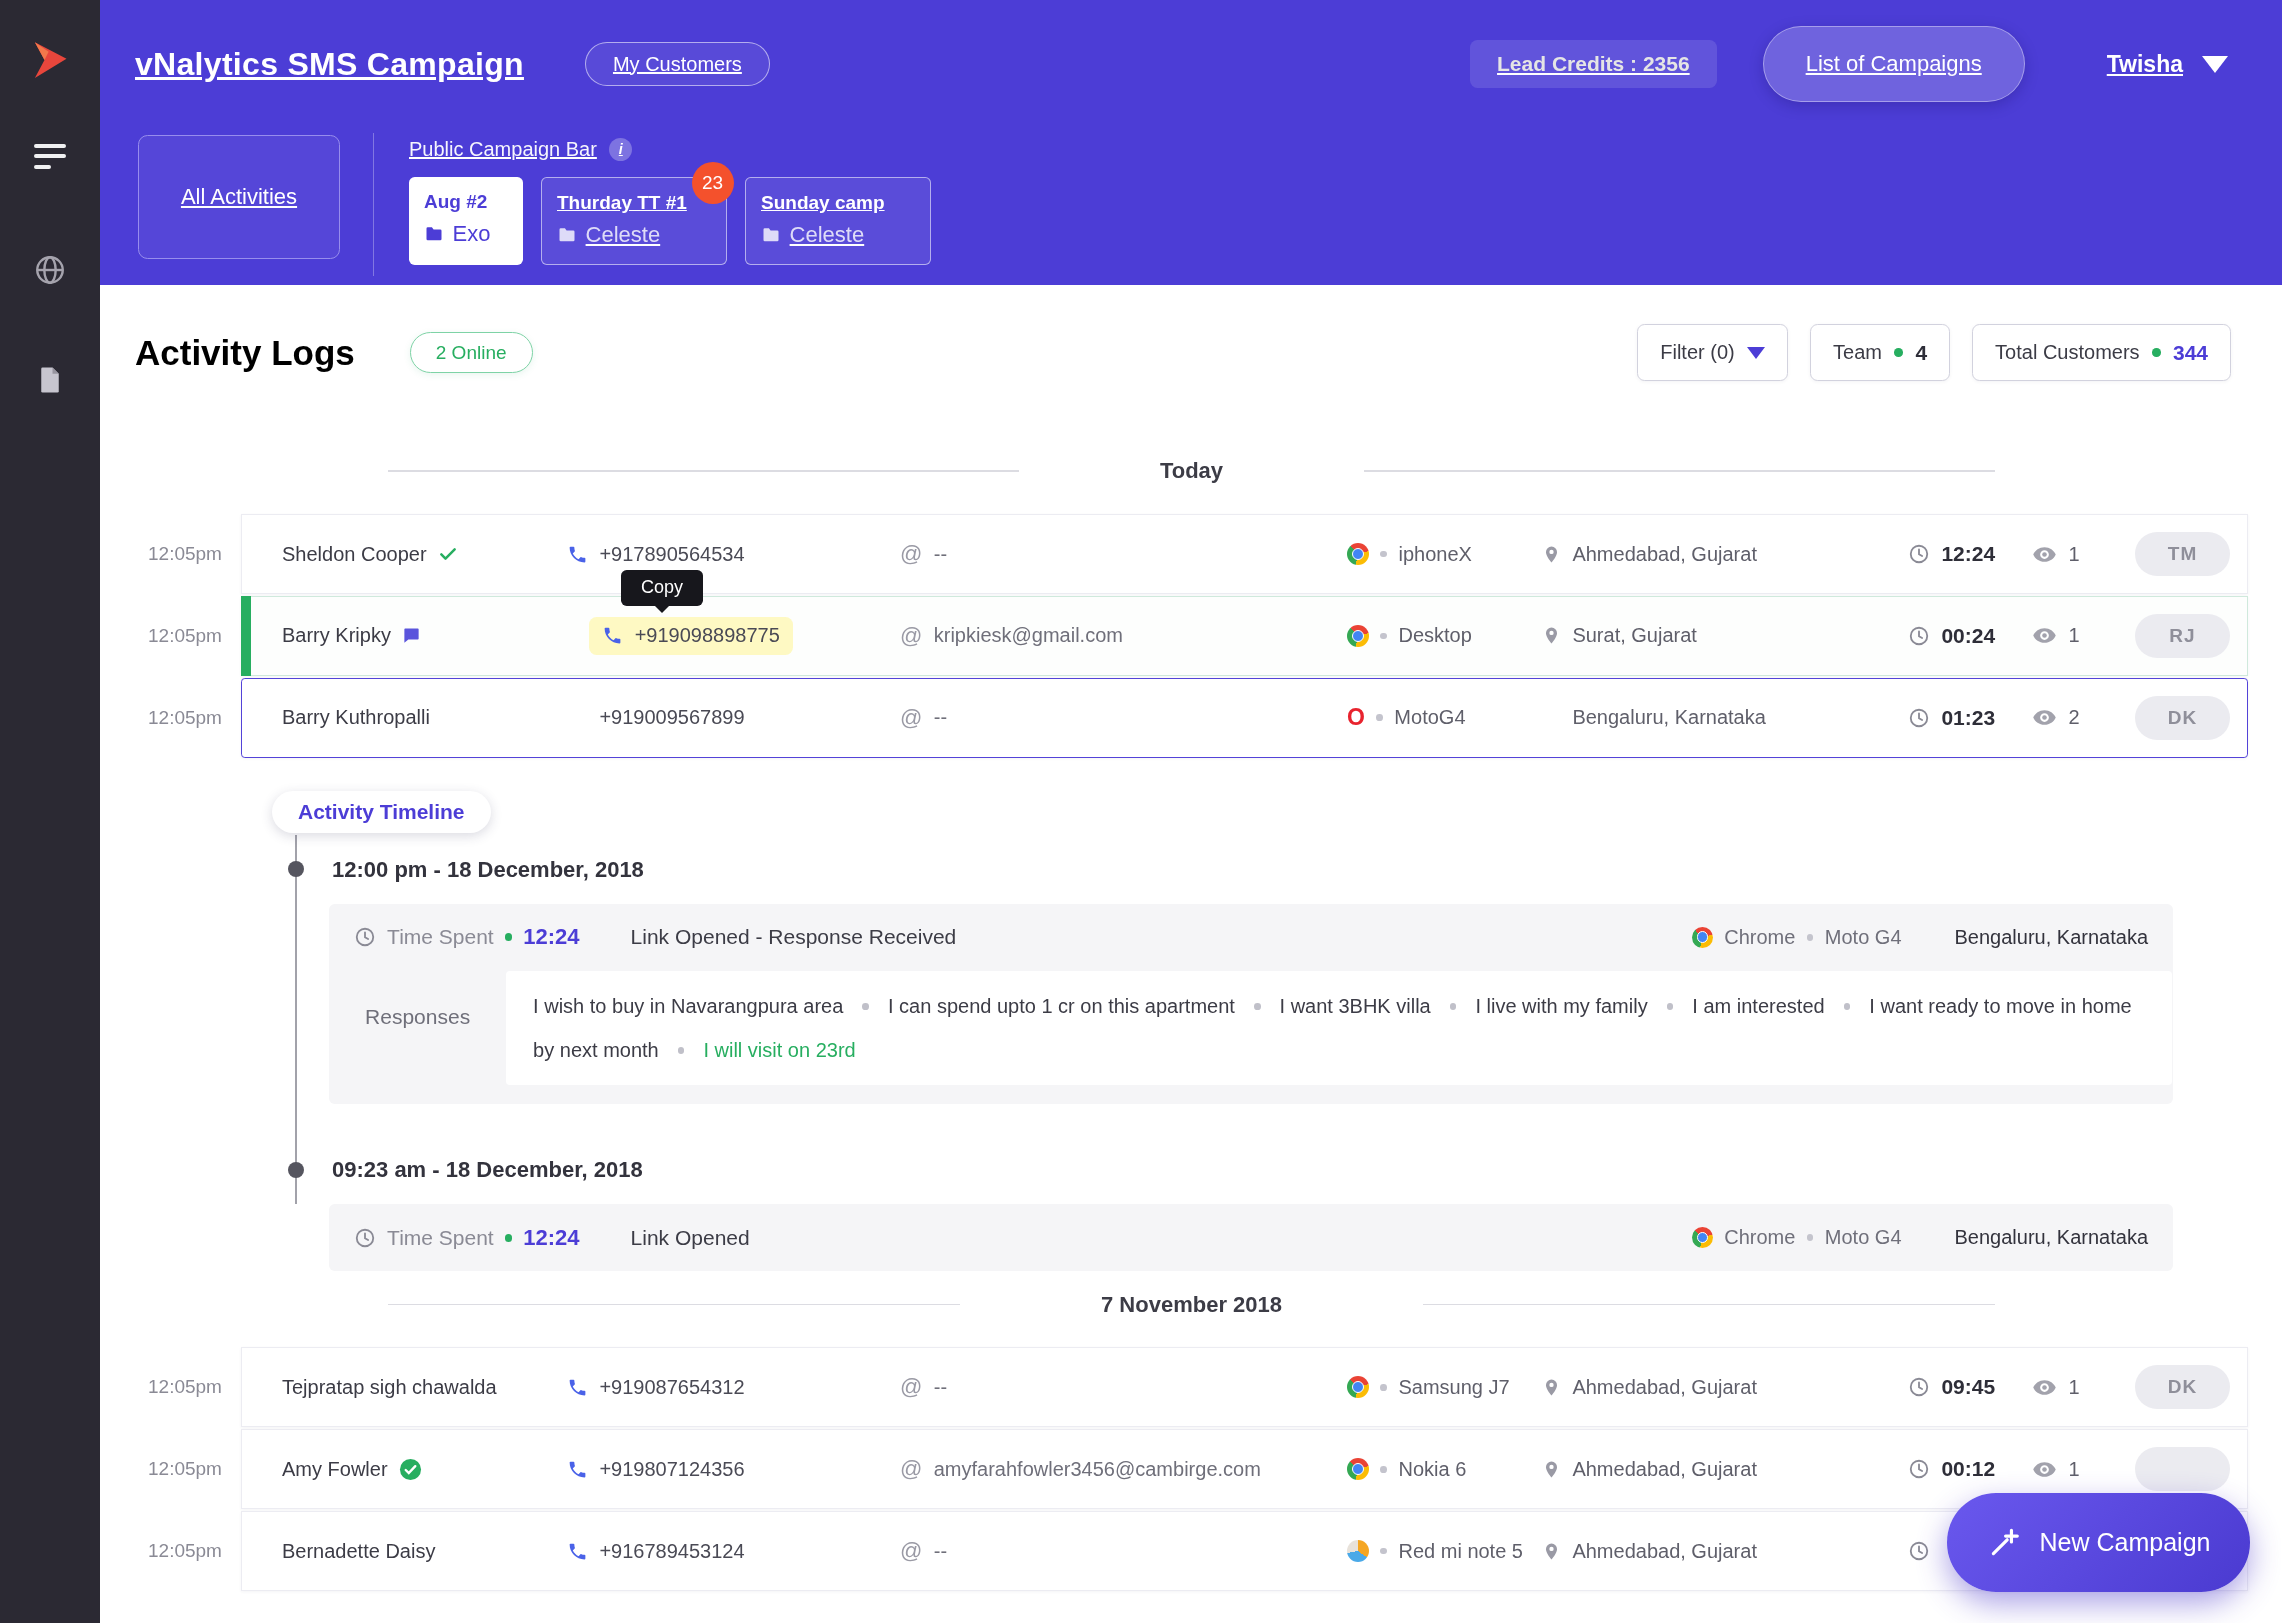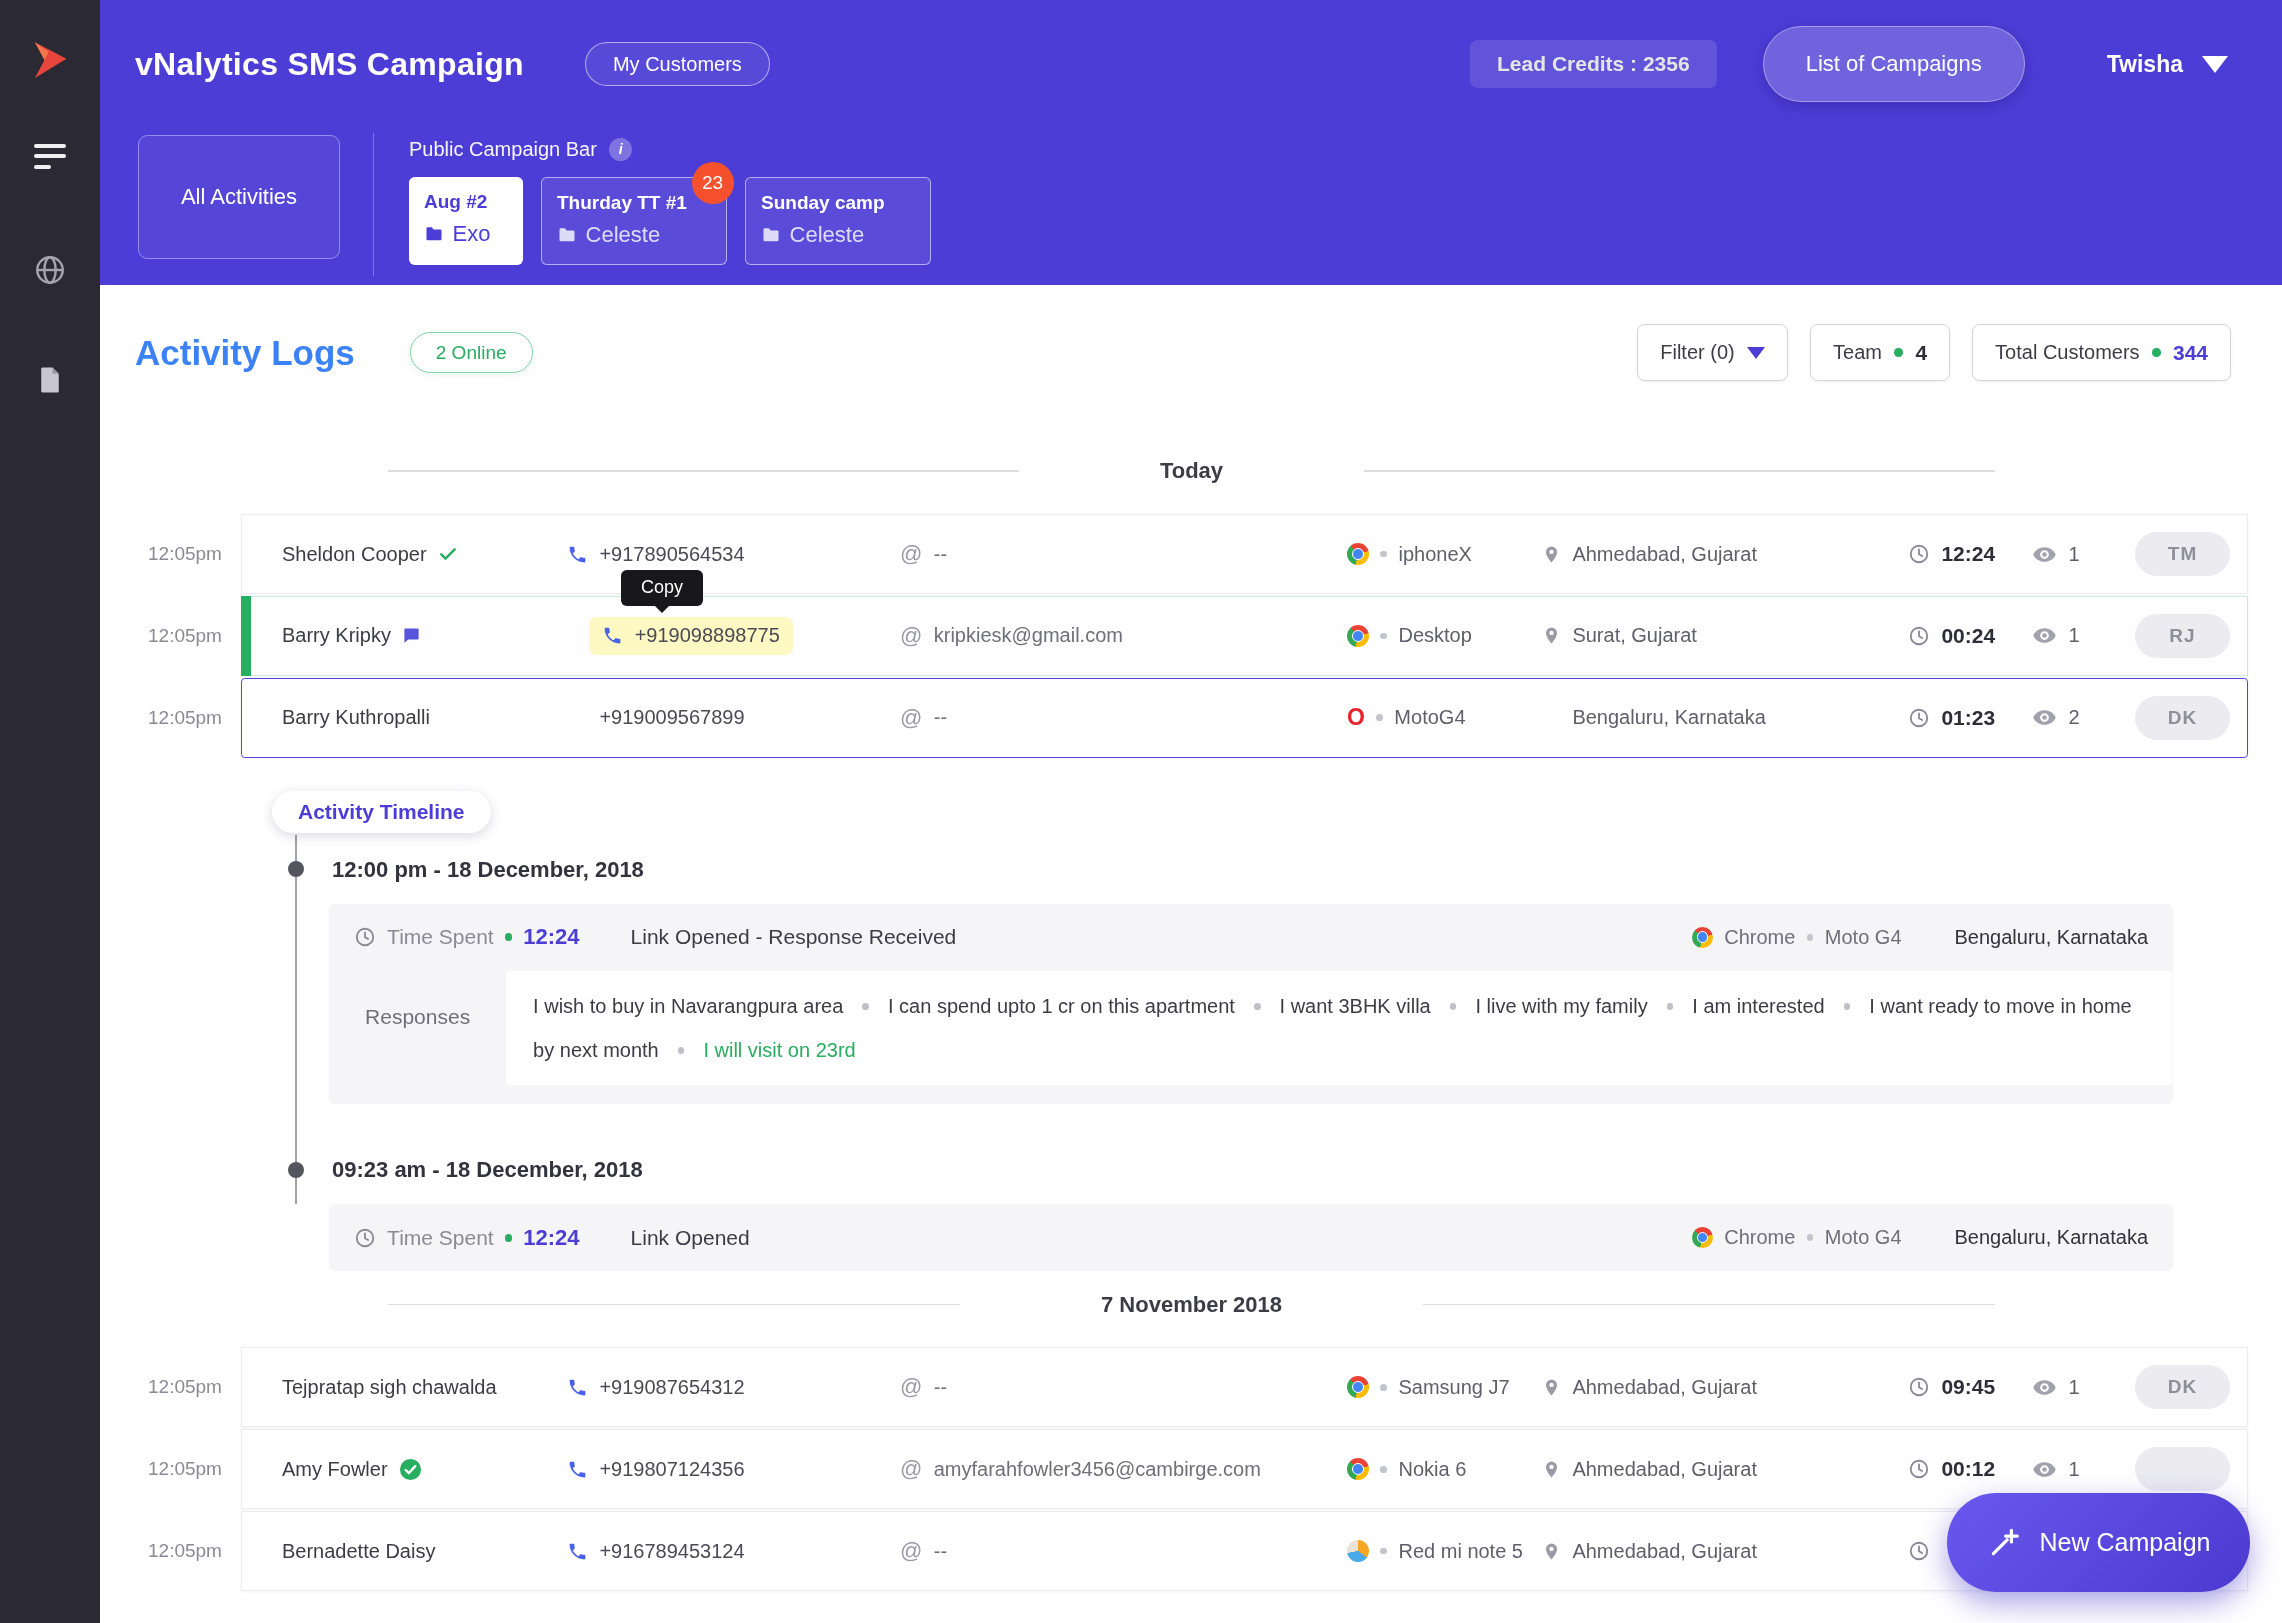--- a/index.html
+++ b/index.html
@@ -9,21 +9,21 @@
   
   .sidebar { width:100px; background:#2b2933; display:flex; flex-direction:column; align-items:center; padding-top:38px; flex:none; }
   .logo { margin-bottom:59px; cursor:pointer; }
   .sb-icon { margin-bottom:78px; cursor:pointer; display:flex; flex-direction:column; align-items:center; }
   .bars span { display:block; height:3.8px; background:#f0f0f2; border-radius:1.9px; margin-bottom:6.7px; }
   .bars .b1 { width:32px; } .bars .b2 { width:32px; } .bars .b3 { width:17px; margin-right:15px; }
 
   .main { flex:1; display:flex; flex-direction:column; }
 
   
-  .topbar { background:#4c3dd6; height:285px; flex:none; color:#fff; }
+  .topbar { background:#4c3dd6; height:285px; flex:none; color:#fff;text-decoration:underline; }
   .tb-row1 { height:128px; display:flex; align-items:center; padding:0 55px 0 35px; }
   .app-title { font-size:32px; font-weight:700; letter-spacing:0.3px; }
   .pill-btn { margin-left:61px; border:1.9px solid rgba(255,255,255,.55); background:rgba(255,255,255,.07); border-radius:23px; padding:9.5px 27px; font-size:20px; color:#fff; cursor:pointer; }
   .sp { flex:1; }
   .lead-credits { background:rgba(255,255,255,.12); border-radius:7.6px; padding:12.4px 27px; font-size:21px; font-weight:600; color:#e5e5e5; }
   .list-campaigns { margin-left:46px; height:76px; padding:0 42px; border-radius:40px; background:rgba(255,255,255,.20); border:1px solid rgba(255,255,255,.38); color:#fff; font-size:22px; cursor:pointer; box-shadow:0 3.8px 13.3px rgba(20,10,90,.25); }
   .user { margin-left:82px; display:flex; align-items:center; gap:19px; font-size:23px; font-weight:600; cursor:pointer;text-align:center; }
   .tri-down-w { width:0; height:0; border-left:13.3px solid transparent; border-right:13.3px solid transparent; border-top:17px solid #fff; }
 
   .tb-row2 { height:157px; display:flex; align-items:flex-start; padding-left:38px; }
@@ -37,21 +37,21 @@
   .cmp-card .cname { font-size:19px; font-weight:600; }
   .cmp-card .cfolder { display:flex; align-items:center; gap:8.6px; font-size:22px; margin-top:8.6px; }
   .cmp-active { width:114px; background:#fff; color:#4c3dd6; }
   .cmp-idle { width:186px; background:rgba(255,255,255,.08); border:1px solid rgba(255,255,255,.55); color:#fff; }
   .cmp-idle .cfolder { color:rgba(255,255,255,.8); }
   .badge { position:absolute; top:-16px; right:-7.6px; width:42px; height:42px; border-radius:50%; background:#f4512c; color:#fff; font-size:19px; display:flex; align-items:center; justify-content:center; }
   .i-folder { width:20px; height:20px; }
 
   
   .toolbar { margin-top:39px; height:57px; display:flex; align-items:center; padding:0 52px 0 35px; flex:none; }
-  .page-h { font-size:35px; font-weight:600; color:#3b82f6; }
+  .page-h { font-size:35px; font-weight:600; color:#000000; }
   .online-pill { margin-left:55px; border:1.9px solid #7ed3a6; border-radius:21px; padding:8.6px 25px; font-size:19px; color:#27ae60; background:#fff; box-shadow:0 1.9px 7.6px rgba(40,160,100,.10); }
   .tb-btn { display:flex; align-items:center; gap:12.4px; height:57px; padding:0 22px; background:#fff; border:1px solid #d2d2de; border-radius:7.6px; font-size:20px; color:#3c3c46; cursor:pointer; box-shadow:0 1px 3.8px rgba(50,50,80,.06); }
   .tb-btn + .tb-btn { margin-left:22px; }
   .tri-down-p { width:0; height:0; border-left:9.5px solid transparent; border-right:9.5px solid transparent; border-top:12.4px solid #4c3dd6; }
   .gdot { width:8.6px; height:8.6px; border-radius:50%; background:#27ae60; }
   .num-p { color:#4c3dd6; font-weight:700; font-size:21px; }
   .num-d { color:#2e2e38; font-weight:700; font-size:21px; }
 
   
   .divider { display:flex; align-items:center; width:1607px; margin:76px auto 28.5px; height:28.5px; }

